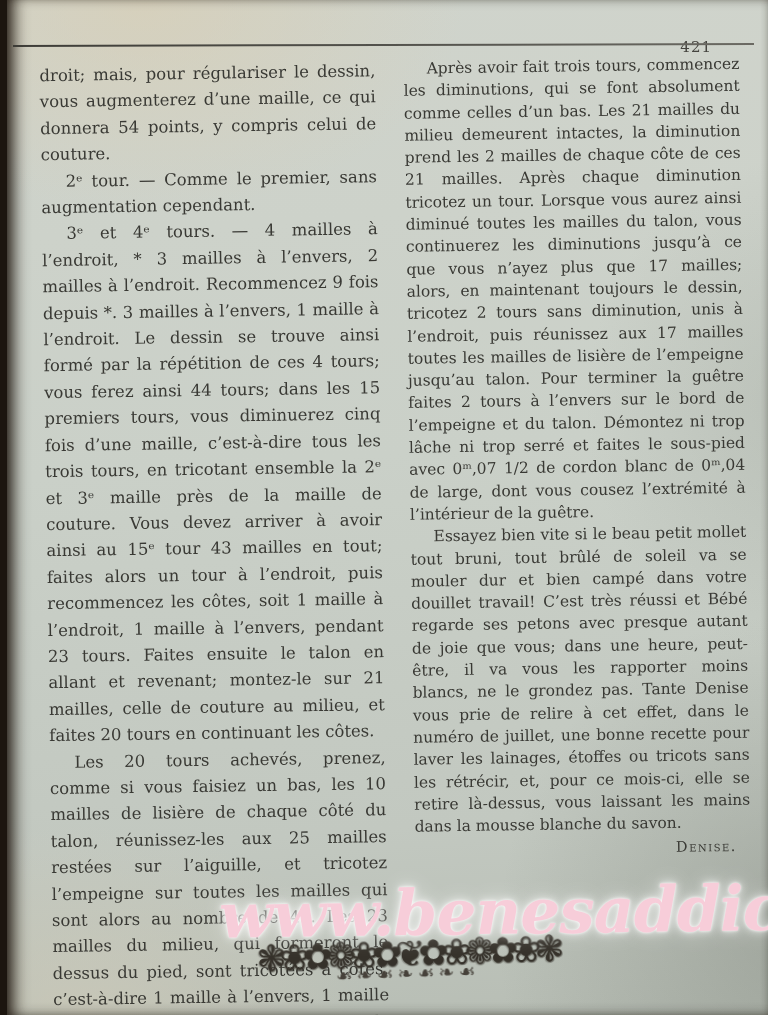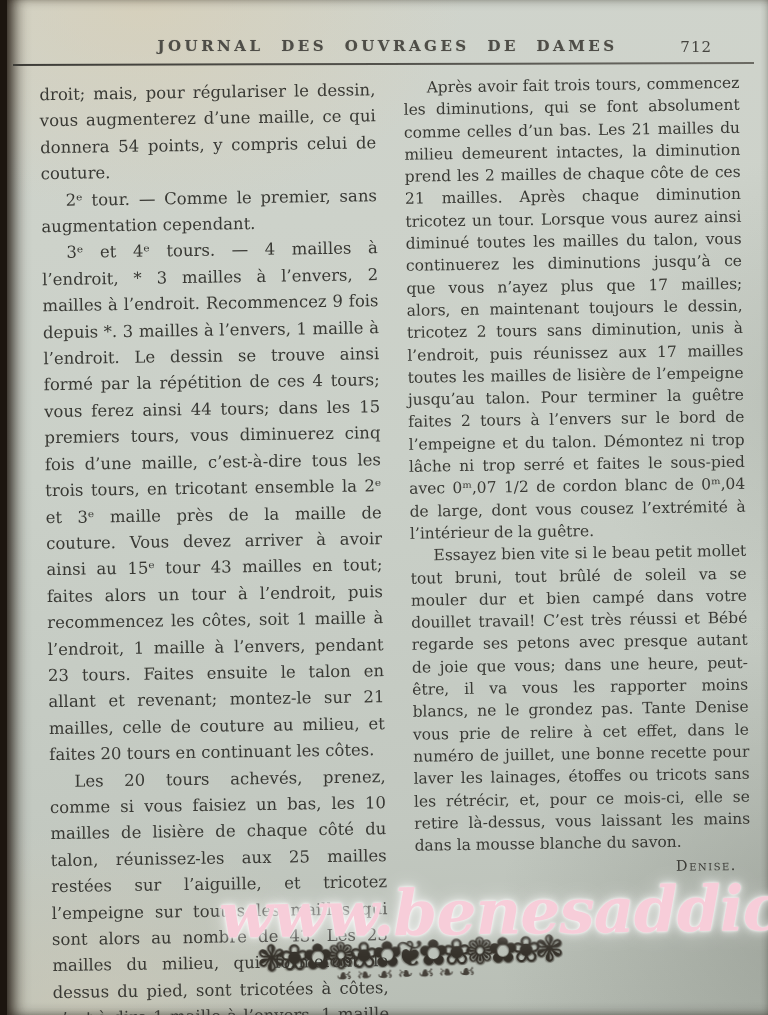--- a/index.html
+++ b/index.html
@@ -119,22 +119,21 @@
     color:#46413a;
     filter:blur(.4px);
   }
 </style>
 </head>
 <body>
 
 <div class="page">
 
   <header class="header">
-    <span class="journal-title">JOURNAL DES OUVRAGES DE DAMES</span>
-    <span class="page-number">712</span>
+    <span class="page-number">421</span>
   </header>
 
   <div class="header-rule"></div>
 
   <main class="columns">
     <section class="col col-left">
       <p class="no-indent">droit; mais, pour régulariser le dessin, vous augmenterez d’une maille, ce qui donnera 54 points, y compris celui de couture.</p>
       <p>2ᵉ tour. — Comme le premier, sans augmentation cependant.</p>
       <p>3ᵉ et 4ᵉ tours. — 4 mailles à l’endroit, * 3 mailles à l’envers, 2 mailles à l’endroit. Recommencez 9 fois depuis *. 3 mailles à l’envers, 1 maille à l’endroit. Le dessin se trouve ainsi formé par la répétition de ces 4 tours; vous ferez ainsi 44 tours; dans les 15 premiers tours, vous diminuerez cinq fois d’une maille, c’est-à-dire tous les trois tours, en tricotant ensemble la 2ᵉ et 3ᵉ maille près de la maille de couture. Vous devez arriver à avoir ainsi au 15ᵉ tour 43 mailles en tout; faites alors un tour à l’endroit, puis recommencez les côtes, soit 1 maille à l’endroit, 1 maille à l’envers, pendant 23 tours. Faites ensuite le talon en allant et revenant; montez-le sur 21 mailles, celle de couture au milieu, et faites 20 tours en continuant les côtes.</p>
       <p>Les 20 tours achevés, prenez, comme si vous faisiez un bas, les 10 mailles de lisière de chaque côté du talon, réunissez-les aux 25 mailles restées sur l’aiguille, et tricotez l’empeigne sur toutes les mailles qui sont alors au nombre de 43. Les 23 mailles du milieu, qui formeront le dessus du pied, sont tricotées à côtes, c’est-à-dire 1 maille à l’envers, 1 maille à l’endroit; quant aux mailles prises de chaque côté du talon, vous les tricoterez de telle sorte qu’elles paraissent toutes à l’endroit sur l’endroit du travail.</p>

